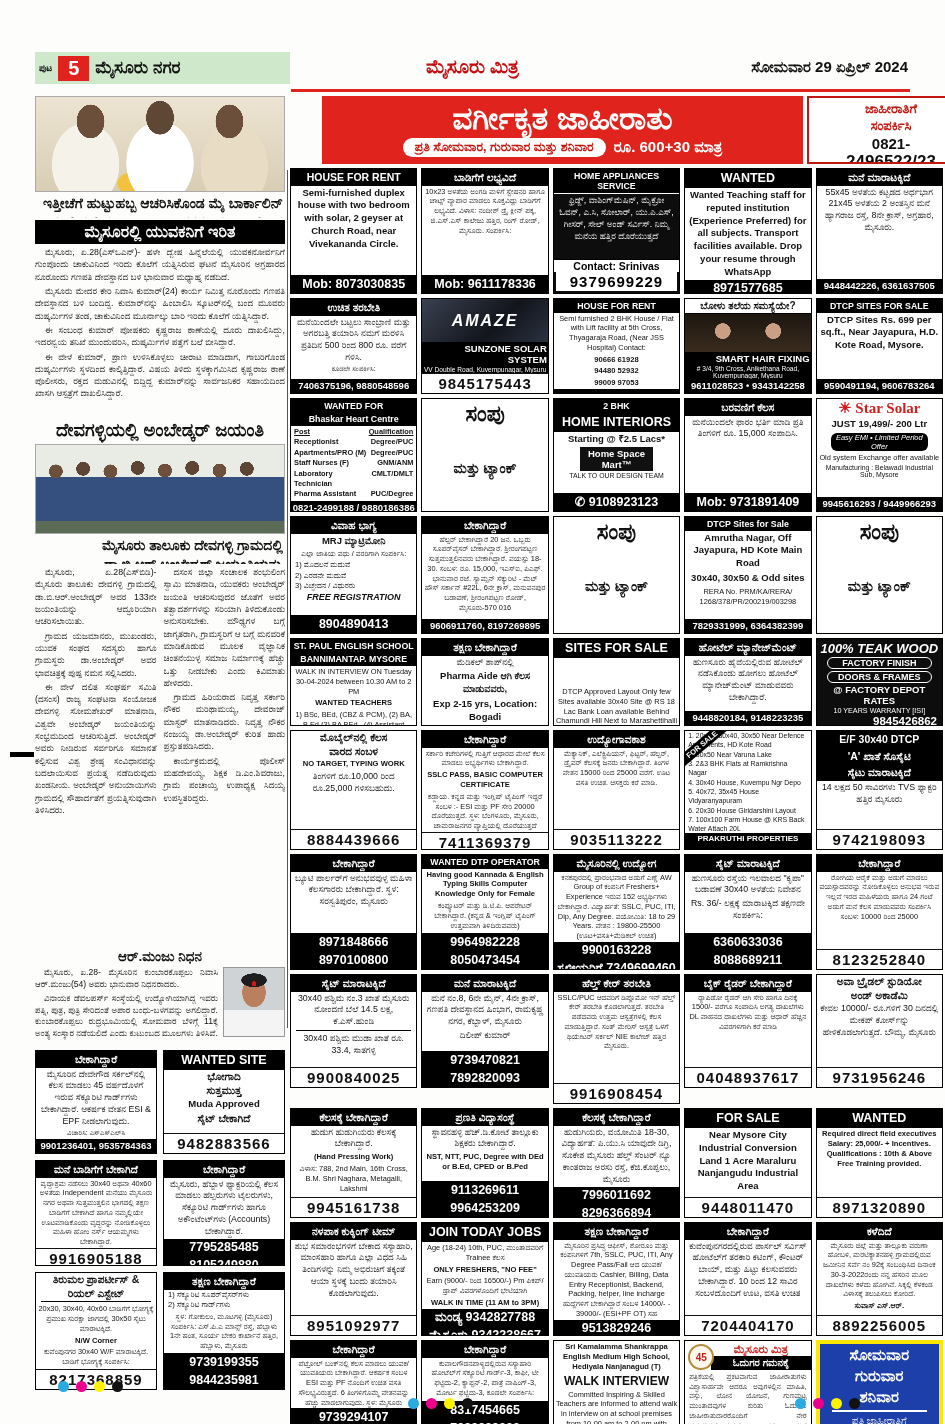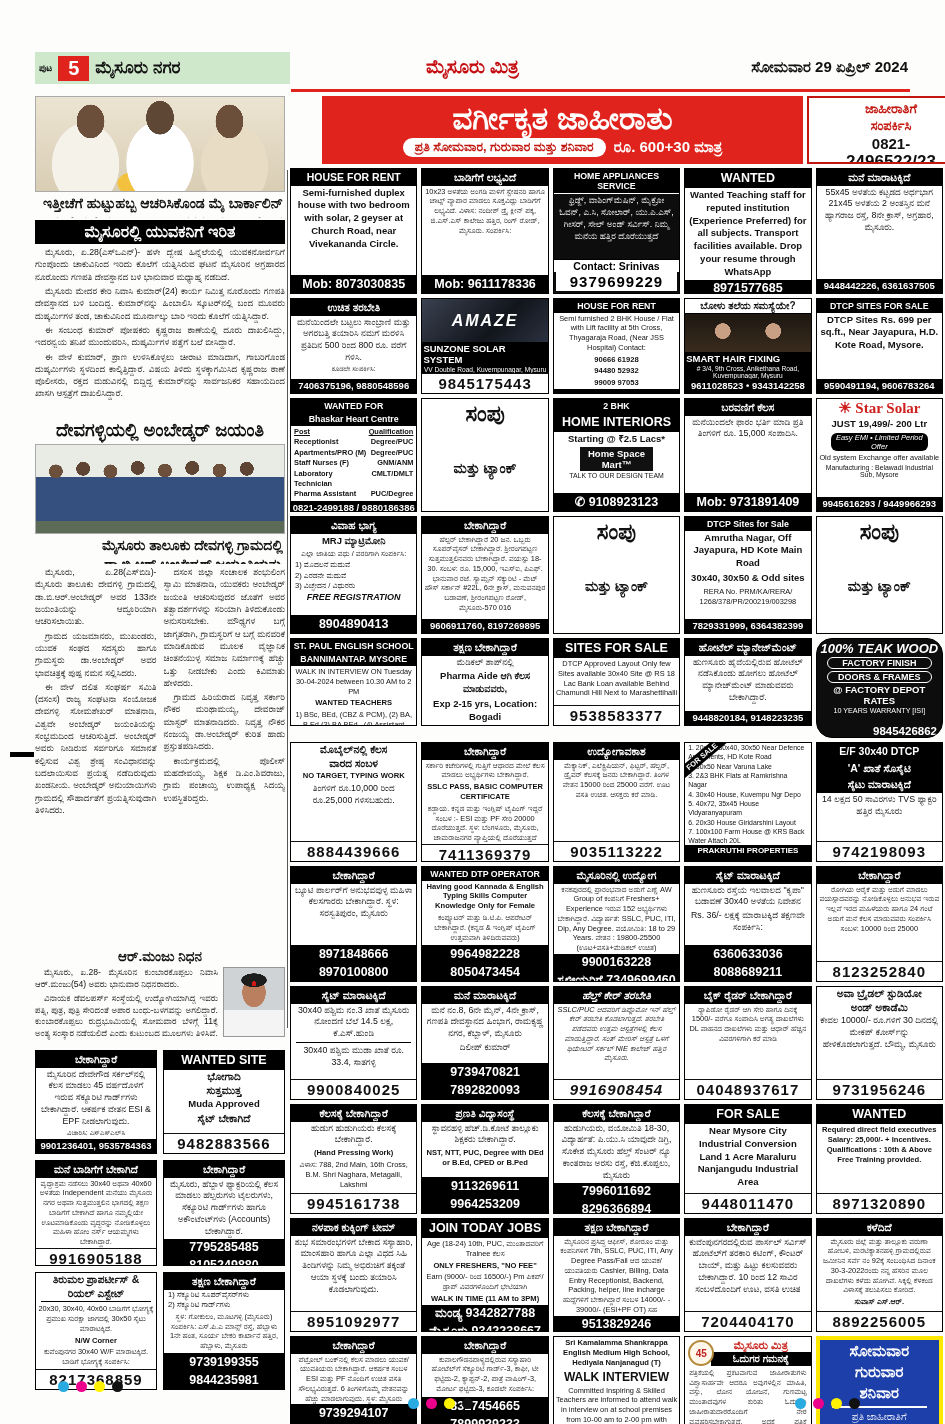--- a/index.html
+++ b/index.html
@@ -101,21 +101,21 @@
   .l-bdl{font-size:7.6px;text-align:left;padding:0 4px;line-height:1.4;}
   .l-bdl7{font-size:6.9px;text-align:left;padding:0 3px;line-height:1.35;}
   .l-bdi{font-style:italic;font-weight:bold;font-size:9px;text-align:center;}
   .l-bdj{font-size:7.2px;text-align:justify;padding:2px 4px;line-height:1.35;}
   .l-kb{font-size:8.8px;text-align:center;padding:1px 3px;line-height:1.35;}
   .l-kbb{font-size:10.5px;font-weight:bold;text-align:center;line-height:1.3;padding:0 2px;}
   .l-big{font-family:"Liberation Serif",serif;font-size:22px;font-weight:bold;text-align:center;line-height:1.05;padding-top:3px;}
   .l-big2{font-family:"Liberation Serif",serif;font-size:14px;font-weight:bold;text-align:center;line-height:1.2;margin-top:36px;}
   .l-sub{font-size:6.9px;text-align:center;padding:0 2px;}
   .l-subw{font-size:6.6px;text-align:center;background:#000;color:#fff;}
-  .l-strip{background:#000;color:#fff;font-weight:bold;font-size:9.5px;text-align:left;padding:1px;}
+  .l-strip{background:#000;color:#fff;font-weight:bold;font-size:9.5px;text-align:right;padding:1px;}
   .l-stripw{background:#fff;color:#000;font-weight:bold;font-size:10.5px;text-align:center;border-top:1px solid #000;}
   .l-img{flex:1;min-height:30px;background:linear-gradient(135deg,#3a4150,#12151c 60%,#2b3240);
          color:#fff;display:flex;align-items:center;justify-content:center;
          font-weight:bold;font-style:italic;font-size:16px;letter-spacing:2px;}
   .l-imgf{flex:1;min-height:26px;background-image:
          radial-gradient(circle 8px at 30% 45%, #c9a083 96%, transparent),
          radial-gradient(circle 8px at 70% 45%, #c9a083 96%, transparent),
          linear-gradient(#1d1711,#3a2c1e);}
   .l-sp{flex:1 1 auto;}
   .l-rule{border-top:1px solid #000;margin:1px 5px;}
@@ -439,33 +439,33 @@
       <div class="l-bds">1) BSc, BEd, (CBZ &amp; PCM), (2) BA, B.Ed (3) BA BEd., (4) Assistant Teacher D.Ed (5) PE Teacher, (6) Nursery Teacher</div>
     </div>
     <div class="ad" style="height: 88px;">
       <div class="l-hd">ತಕ್ಷಣ ಬೇಕಾಗಿದ್ದಾರೆ</div>
       <div class="l-kb">ಮೆಡಿಕಲ್ ಶಾಪ್‌ನಲ್ಲಿ</div>
       <div class="l-bdb">Pharma Aide ಆಗಿ ಕೆಲಸ ಮಾಡುವವರು,</div>
       <div class="l-bdb">Exp 2-15 yrs, Location: Bogadi</div>
       <div class="l-sp"></div>
       <div class="l-ftb">9880587586</div>
     </div>
-    <div class="ad" style="height: 88px;">
+    <div class="ad" style="height: 88px; gap: 28px;">
       <div class="l-hdb">SITES FOR SALE</div>
       <div class="l-bds">DTCP Approved Layout Only few Sites available 30x40 Site @ RS 18 Lac Bank Loan available Behind Chamundi Hill Next to Marashettihalli</div>
       <div class="l-sp"></div>
       <div class="l-ftw">9538583377</div>
     </div>
     <div class="ad" style="height: 88px;">
       <div class="l-hd">ಹೋಟೆಲ್ ಮ್ಯಾನೇಜ್‌ಮೆಂಟ್</div>
       <div class="l-kb">ಹುಣಸೂರು ಹೈವೆಯಲ್ಲಿರುವ ಹೋಟೆಲ್ ನಡೆಸಿಕೊಂಡು ಹೋಗಲು ಹೋಟೆಲ್ ಮ್ಯಾನೇಜ್‌ಮೆಂಟ್ ಮಾಡುವವರು ಬೇಕಾಗಿದ್ದಾರೆ.</div>
       <div class="l-sp"></div>
       <div class="l-fts">9448820184, 9148223235</div>
     </div>
-    <div class="ad dark" style="height: 100px; border-radius: 16px;">
+    <div class="ad dark" style="height: 88px;">
       <div class="l-tw1">100% TEAK WOOD</div>
       <div class="l-tw2">FACTORY FINISH</div>
       <div class="l-tw2">DOORS &amp; FRAMES</div>
       <div class="l-tw3">@ FACTORY DEPOT RATES</div>
       <div class="l-tw4">10 YEARS WARRANTY  [ISI]</div>
       <div class="l-sp"></div>
       <div class="l-twf">9845426862</div>
     </div>
     <div class="ad" style="height: 120px;">
       <div class="l-kbb">ಮೊಬೈಲ್‌ನಲ್ಲಿ ಕೆಲಸ</div>
@@ -555,21 +555,21 @@
       <div class="l-ftw">9900840025</div>
     </div>
     <div class="ad" style="height: 114px;">
       <div class="l-hd">ಮನೆ ಮಾರಾಟಕ್ಕಿದೆ</div>
       <div class="l-kb">ಮನೆ ನಂ.8, 6ನೇ ಮೈನ್, 4ನೇ ಕ್ರಾಸ್, ಗಣಪತಿ ದೇವಸ್ಥಾನದ ಹಿಂಭಾಗ, ರಾಮಕೃಷ್ಣ ನಗರ, ಕೆಬ್ಬಾಳ್, ಮೈಸೂರು</div>
       <div class="l-kb">ದಿಲೀಪ್ ಕುಮಾರ್</div>
       <div class="l-sp"></div>
       <div class="l-ftb">9739470821</div>
       <div class="l-ftb">7892820093</div>
     </div>
-    <div class="ad" style="height: 114px; font-style: italic;">
+    <div class="ad" style="height: 130px;">
       <div class="l-hd">ಹೆಲ್ತ್ ಕೇರ್ ತರಬೇತಿ</div>
       <div class="l-bds">SSLC/PUC ಆದವರಿಗೆ ಡಿಪ್ಲೊಮೋ ಇನ್ ಹೆಲ್ತ್ ಕೇರ್ ತರಬೇತಿ ಕೊಡಲಾಗುತ್ತದೆ. ತರಬೇತಿ ಪಡೆದವರು ಉತ್ತಮ ಆಸ್ಪತ್ರೆಗಳಲ್ಲಿ ಕೆಲಸ ಮಾಡುತ್ತಿದ್ದಾರೆ. ಸಂತ್ ಮೇರಿಸ್ ಆಸ್ಪತ್ರೆ ಒಳಗೆ ಥಿಯೇಟರ್ ಸರ್ಕಲ್ NIE ಕಾಲೇಜ್ ಹತ್ತಿರ ಮೈಸೂರು.</div>
       <div class="l-sp"></div>
       <div class="l-ftw">9916908454</div>
     </div>
     <div class="ad" style="height: 114px;">
       <div class="l-hd">ಬೈಕ್ ರೈಡರ್ ಬೇಕಾಗಿದ್ದಾರೆ</div>
       <div class="l-bds">ರ‍್ಯಾಪಿಡೋ ರೈಡರ್ ಆಗಿ ಸೇರಿ ಹಾಗೂ ದಿನಕ್ಕೆ 1500/- ವರೆಗೂ ಸಂಪಾದಿಸಿ ಅಗತ್ಯ ದಾಖಲೆಗಳು DL ವಾಹನದ ದಾಖಲೆಗಳು ಮತ್ತು ಆಧಾರ್ ಹೆಚ್ಚಿನ ವಿವರಗಳಿಗಾಗಿ ಕರೆ ಮಾಡಿ</div>
       <div class="l-sp"></div>
       <div class="l-ftw">04048937617</div>

